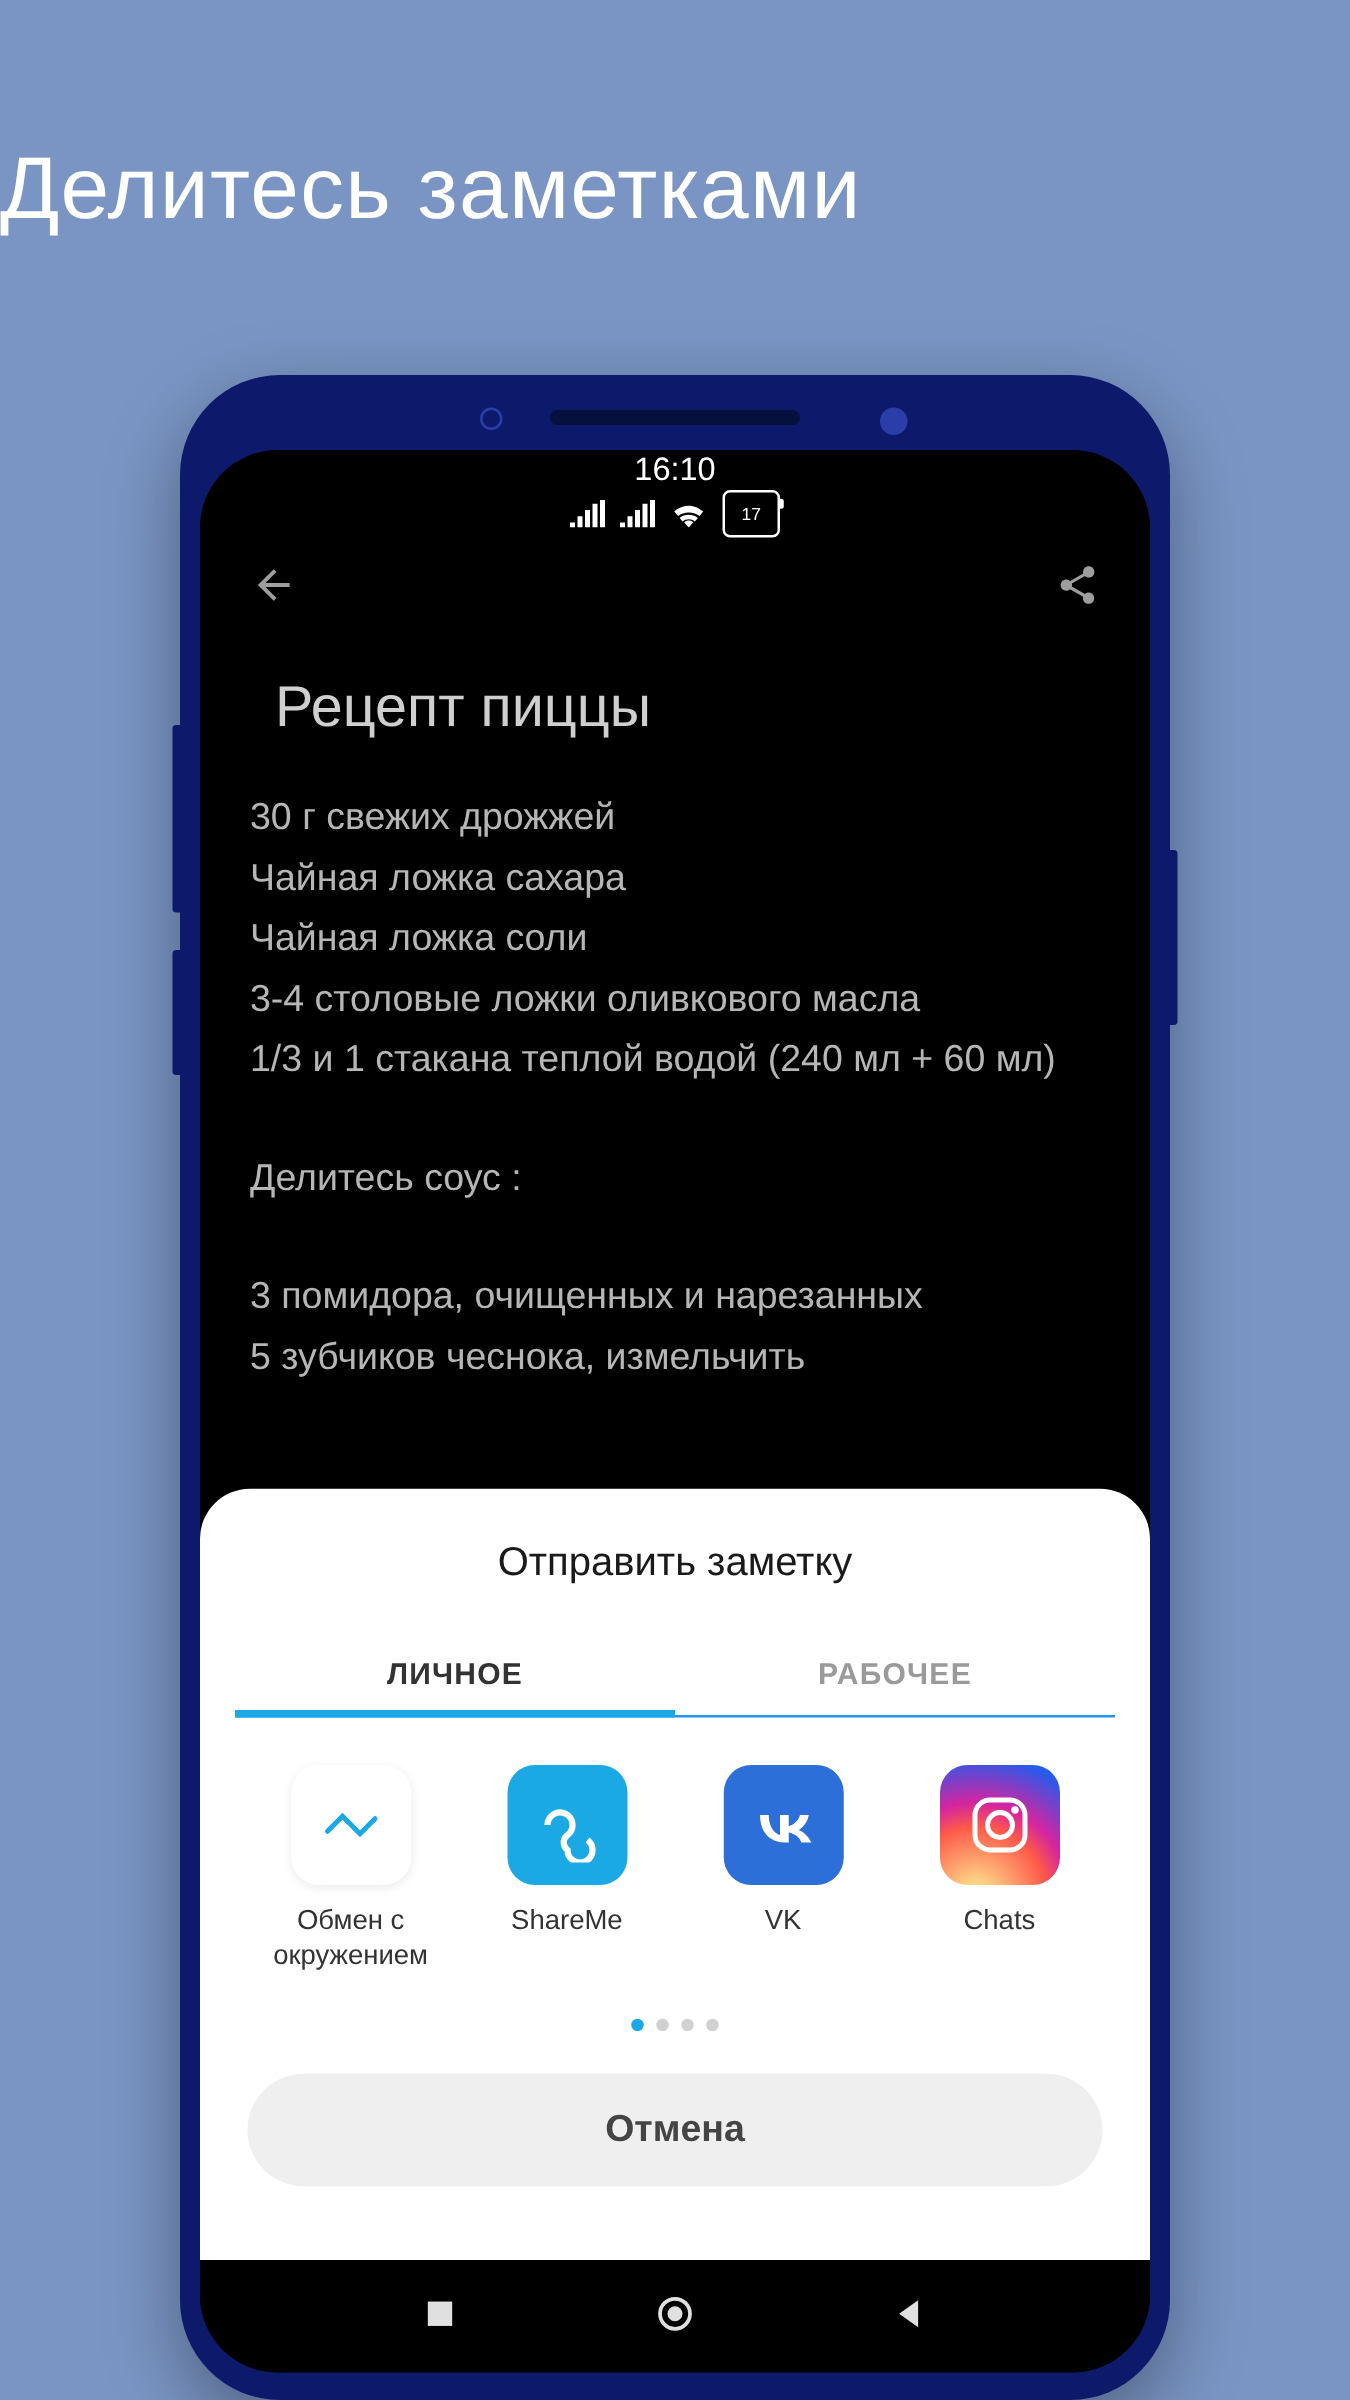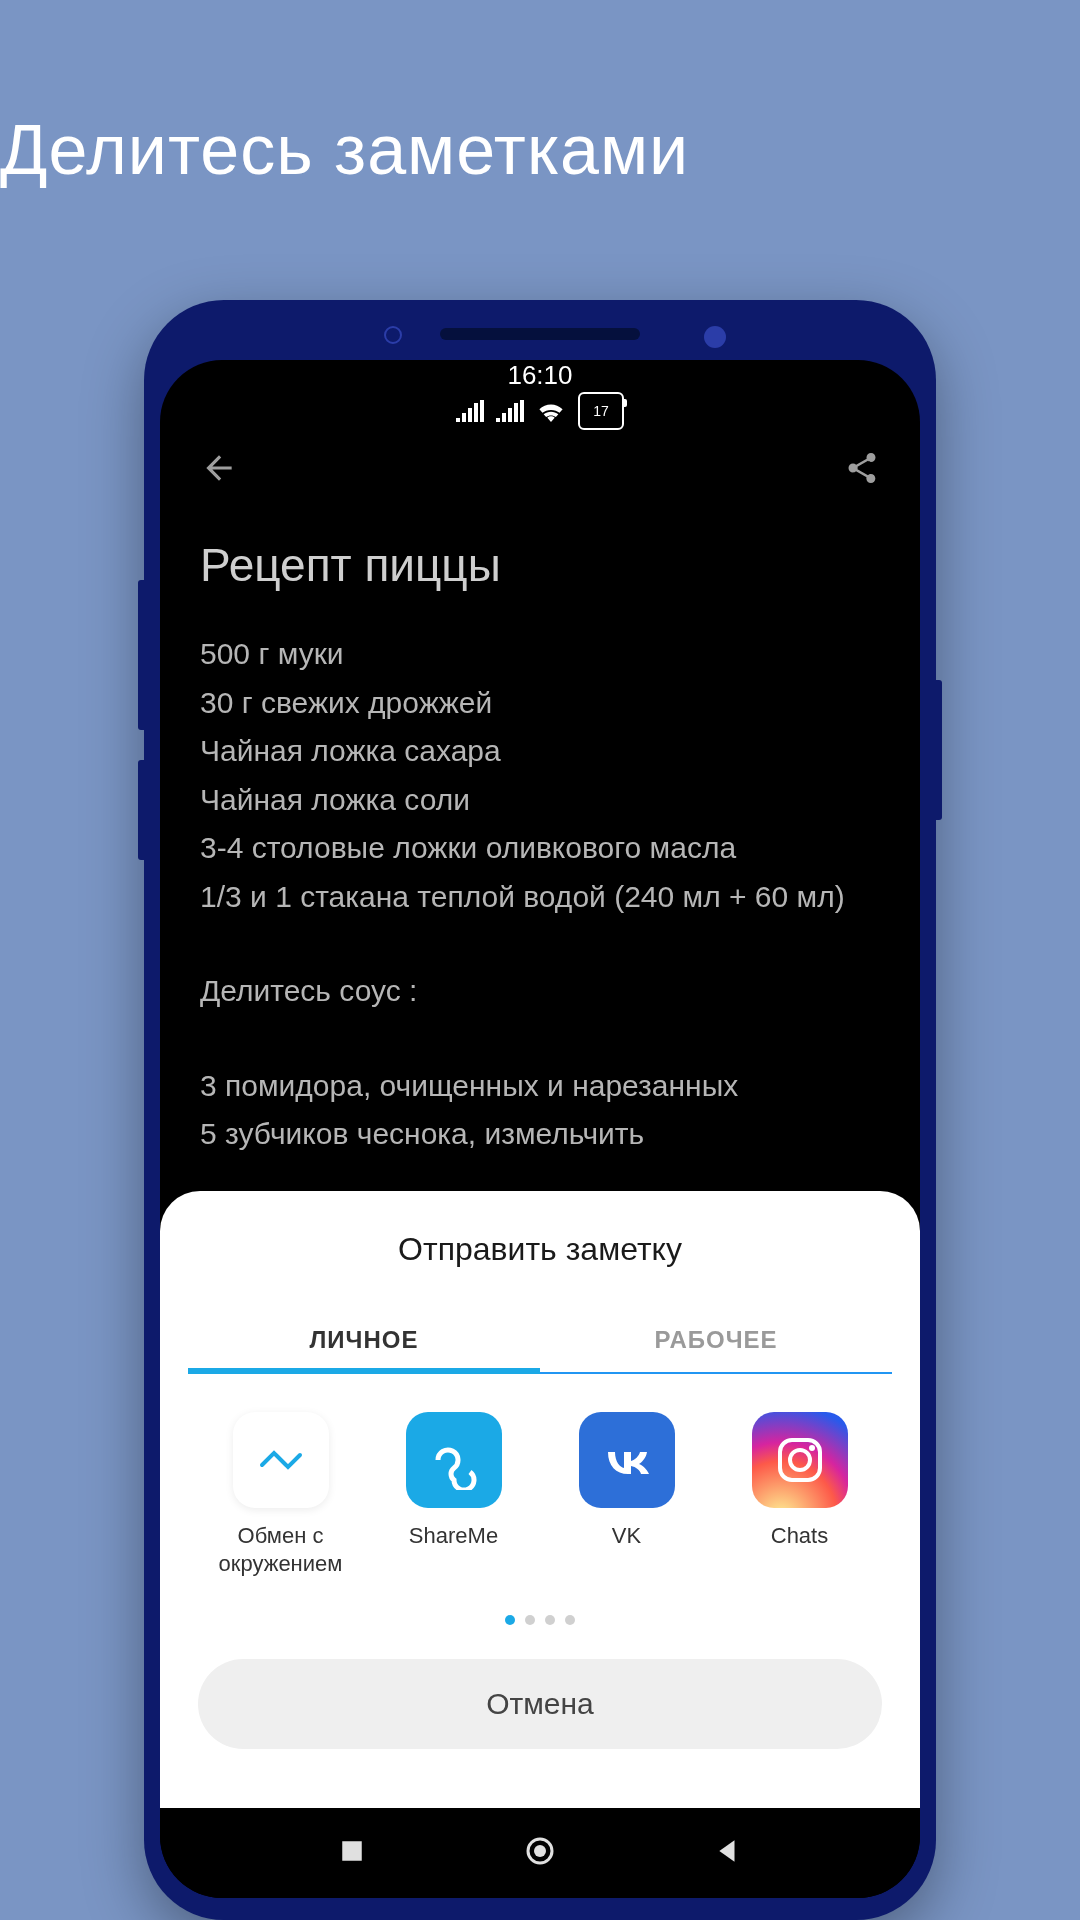--- a/index.html
+++ b/index.html
@@ -137,20 +137,21 @@
     font-size: 30px;
     line-height: 1.55;
     flex: 1;
     overflow: hidden;
   }
   .note-title {
     color: #cfcfcf;
     font-size: 46px;
     font-weight: 500;
     margin-bottom: 30px;
+    margin-left: 20px;
   }
   .note-line { margin-bottom: 2px; }
   .note-gap { height: 46px; }
 
   .sheet {
     position: absolute;
     left: 0; right: 0; bottom: 90px;
     background: #ffffff;
     border-radius: 40px 40px 0 0;
     padding: 40px 28px 59px 28px;
@@ -235,20 +236,21 @@
     margin: 0 10px;
     height: 90px;
     border-radius: 45px;
     background: #efefef;
     display: flex;
     align-items: center;
     justify-content: center;
     font-size: 30px;
     color: #444;
     cursor: pointer;
+    font-weight: bold;
   }
   .navbar {
     position: absolute;
     left: 0; right: 0; bottom: 0;
     height: 90px;
     background: #000000;
     display: flex;
     align-items: center;
     justify-content: space-around;
     padding: 0 100px;
@@ -297,21 +299,20 @@
       </span>
       <span class="icon-btn">
         <svg width="36" height="36" viewBox="0 0 24 24">
             <path fill="currentColor" d="M18 16c-.8 0-1.5.3-2 .8l-7-4c.1-.3.1-.5.1-.8s0-.5-.1-.8l7-4c.5.5 1.2.8 2 .8 1.7 0 3-1.3 3-3s-1.3-3-3-3-3 1.3-3 3c0 .3 0 .5.1.8l-7 4C7.5 9.3 6.8 9 6 9c-1.7 0-3 1.3-3 3s1.3 3 3 3c.8 0 1.5-.3 2-.8l7 4c-.1.3-.1.5-.1.8 0 1.7 1.3 3 3 3s3-1.3 3-3-1.3-3-3-3z"></path>
           </svg>
       </span>
     </div>
 
     <div class="content">
       <div class="note-title">Рецепт пиццы</div>
-      <div class="note-line">500 г муки</div>
       <div class="note-line">30 г свежих дрожжей</div>
       <div class="note-line">Чайная ложка сахара</div>
       <div class="note-line">Чайная ложка соли</div>
       <div class="note-line">3-4 столовые ложки оливкового масла</div>
       <div class="note-line">1/3 и 1 стакана теплой водой (240 мл + 60 мл)</div>
       <div class="note-gap"></div>
       <div class="note-line">Делитесь соус :</div>
       <div class="note-gap"></div>
       <div class="note-line">3 помидора, очищенных и нарезанных</div>
       <div class="note-line">5 зубчиков чеснока, измельчить</div>

